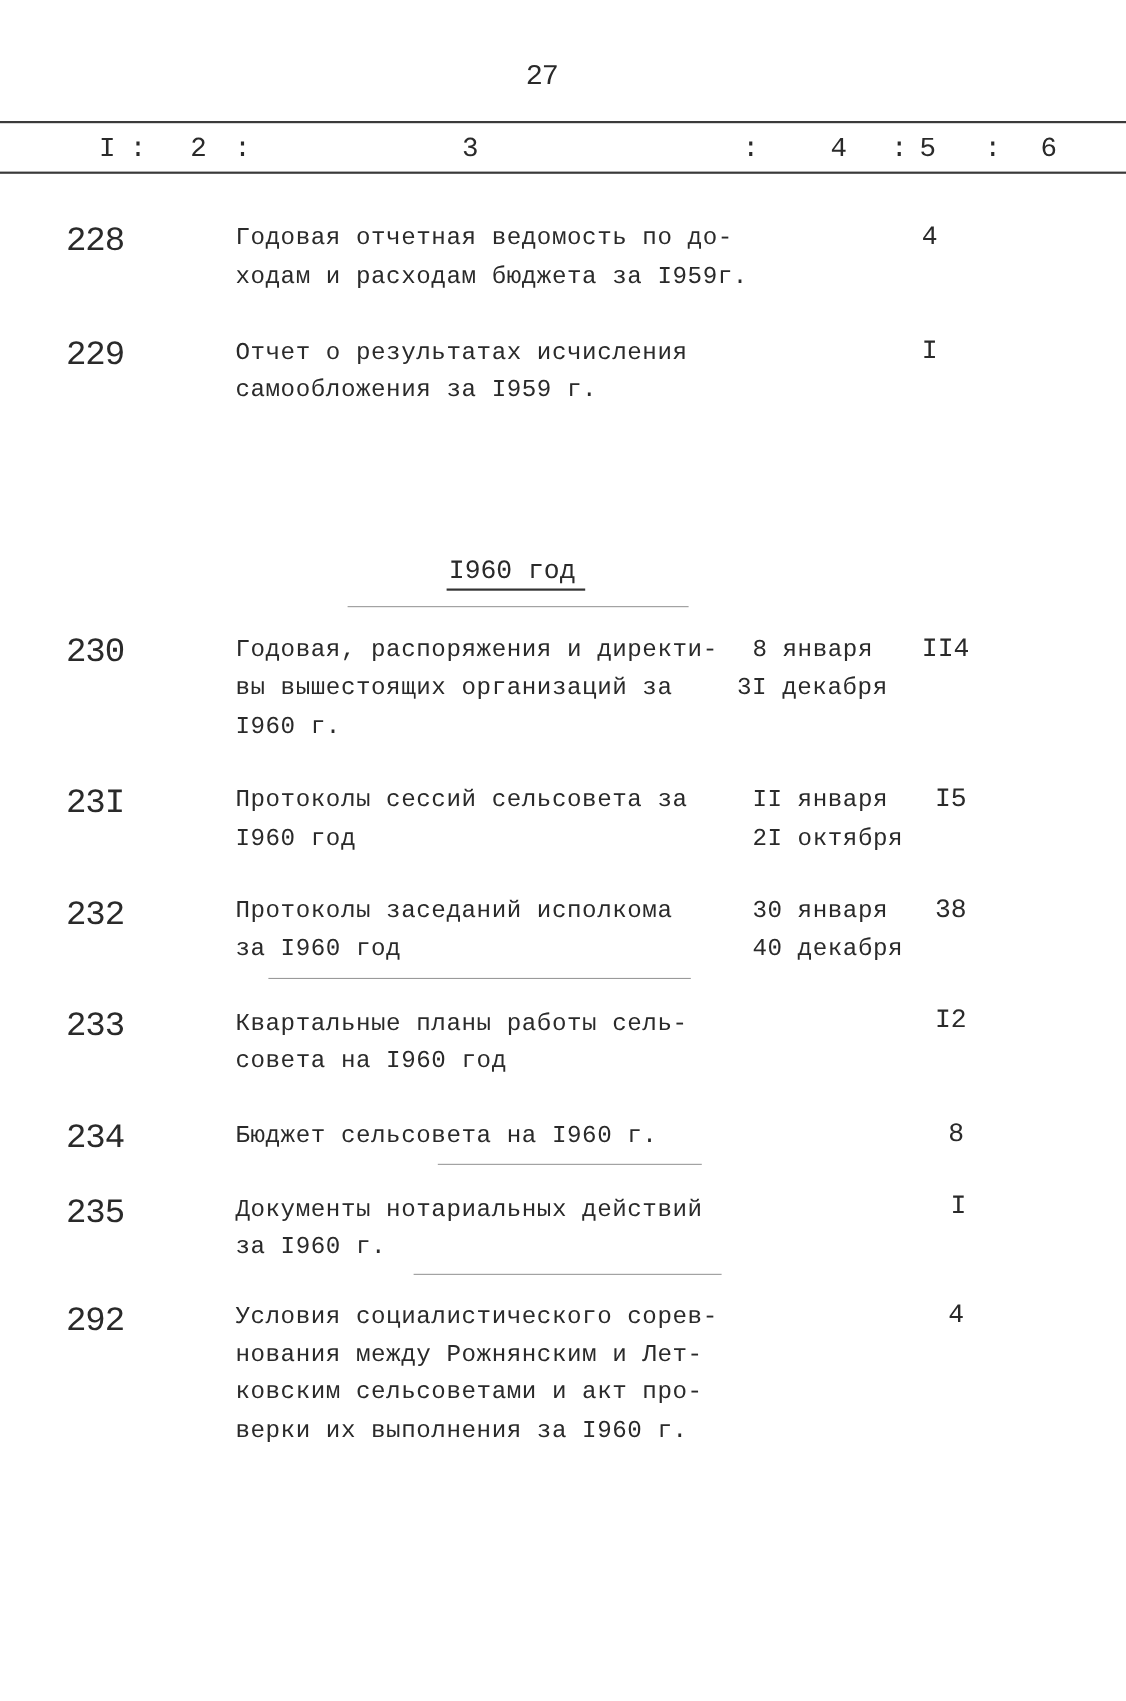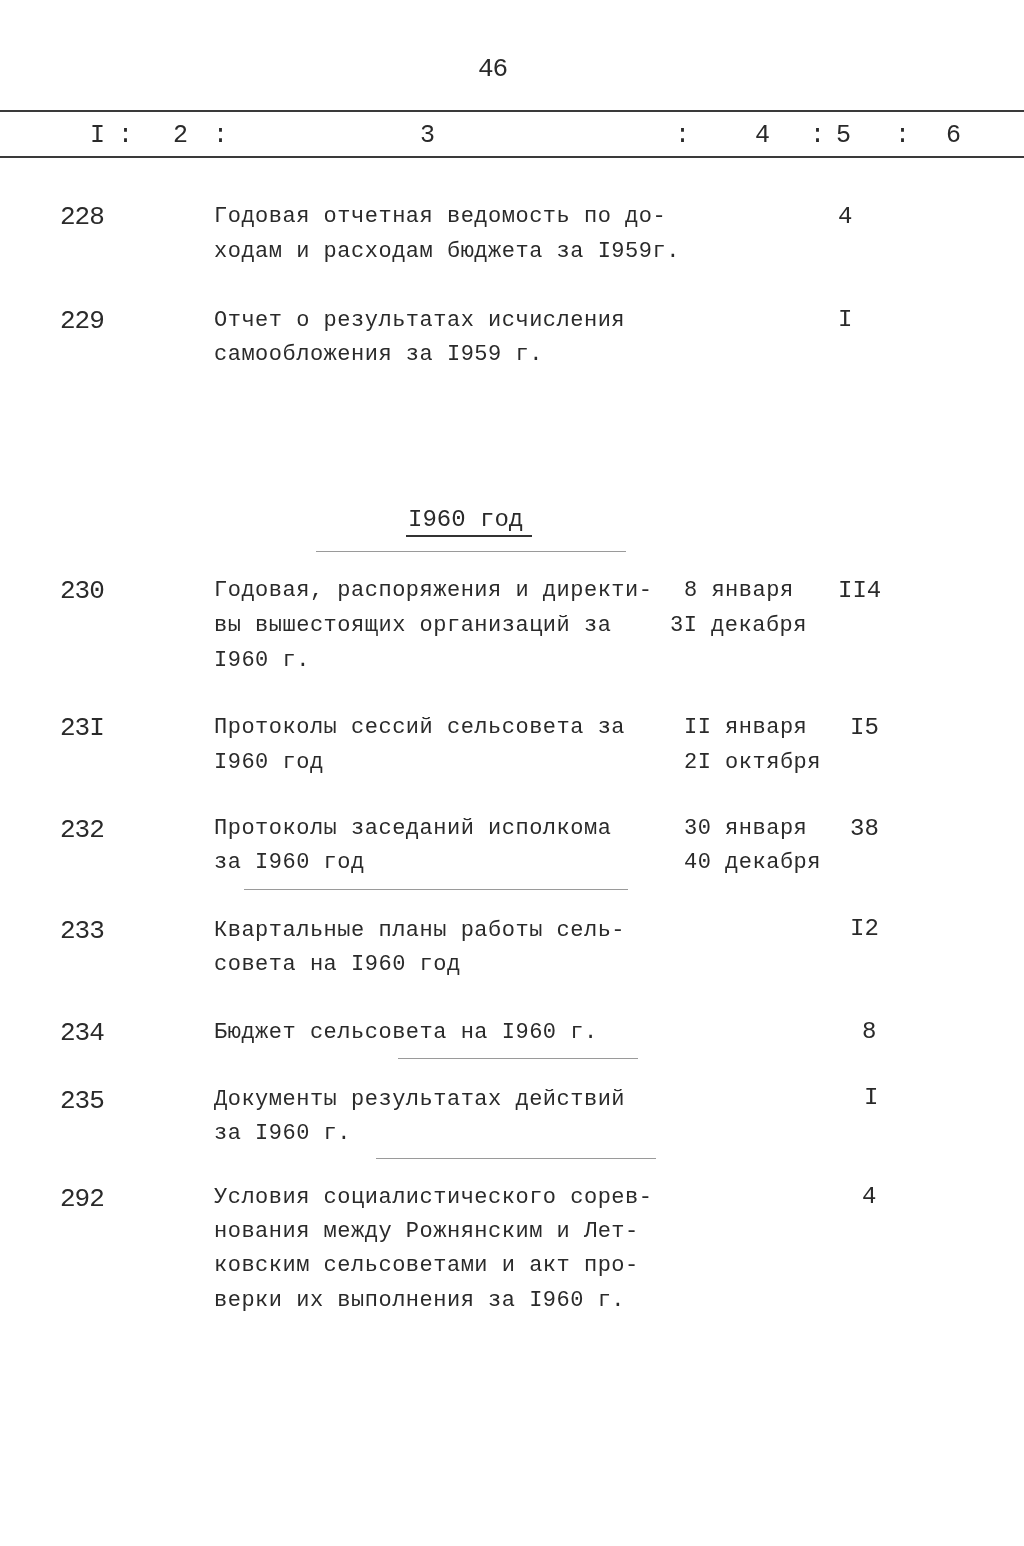--- a/index.html
+++ b/index.html
@@ -5,32 +5,32 @@
     html, body { margin: 0; padding: 0; }
     body {
       width: 1024px; height: 1546px; background: #ffffff; position: relative; overflow: hidden;
       font-family: "Liberation Mono", "DejaVu Sans Mono", monospace; color: #2a2a2a;
     }
     .page-number { position: absolute; top: 54px; left: 478px; font-size: 26px; letter-spacing: -1px; }
     .rule { position: absolute; left: 0; width: 1024px; height: 2px; background: #3a3a3a; }
     .rule.top { top: 110px; }
     .rule.bottom { top: 156px; }
     .col-hdr { position: absolute; top: 121px; font-size: 25px; }
-    .entry-no { position: absolute; left: 60px; font-size: 26px; letter-spacing: -1px; }
+    .entry-no { position: absolute; left: 60px; font-size: 31px; letter-spacing: -1px; }
     .title-line { position: absolute; left: 214px; font-size: 22px; white-space: pre; letter-spacing: 0.5px; }
     .date-line { position: absolute; font-size: 22px; white-space: pre; letter-spacing: 0.5px; text-align: right; }
     .pages { position: absolute; font-size: 24px; }
     .section-heading { position: absolute; top: 506px; left: 408px; font-size: 24px; }
     .section-underline { position: absolute; top: 535px; left: 406px; width: 126px; height: 2px; background: #333; }
     .speck { position: absolute; background: #9a9a9a; height: 1px; }
   </style>
 </head>
 <body>
 
-<div class="page-number">46</div>
+<div class="page-number">27</div>
 
 <div class="rule top"></div>
 <div>
   <span class="col-hdr" style="left:90px">I</span>
   <span class="col-hdr" style="left:118px">:</span>
   <span class="col-hdr" style="left:173px">2</span>
   <span class="col-hdr" style="left:213px">:</span>
   <span class="col-hdr" style="left:420px">3</span>
   <span class="col-hdr" style="left:675px">:</span>
   <span class="col-hdr" style="left:755px">4</span>
@@ -94,21 +94,21 @@
 </div>
 
 <div>
   <span class="entry-no" style="top:1018px">234</span>
   <span class="title-line" style="top:1020px">Бюджет сельсовета на I960 г.</span>
   <span class="pages" style="top:1018px; left:862px">8</span>
 </div>
 
 <div>
   <span class="entry-no" style="top:1086px">235</span>
-  <span class="title-line" style="top:1087px">Документы результатах действий</span>
+  <span class="title-line" style="top:1087px">Документы нотариальных действий</span>
   <span class="title-line" style="top:1121px">за I960 г.</span>
   <span class="pages" style="top:1084px; left:864px">I</span>
 </div>
 
 <div>
   <span class="entry-no" style="top:1184px">292</span>
   <span class="title-line" style="top:1185px">Условия социалистического сорев-</span>
   <span class="title-line" style="top:1219px">нования между Рожнянским и Лет-</span>
   <span class="title-line" style="top:1253px">ковским сельсоветами и акт про-</span>
   <span class="title-line" style="top:1288px">верки их выполнения за I960 г.</span>

